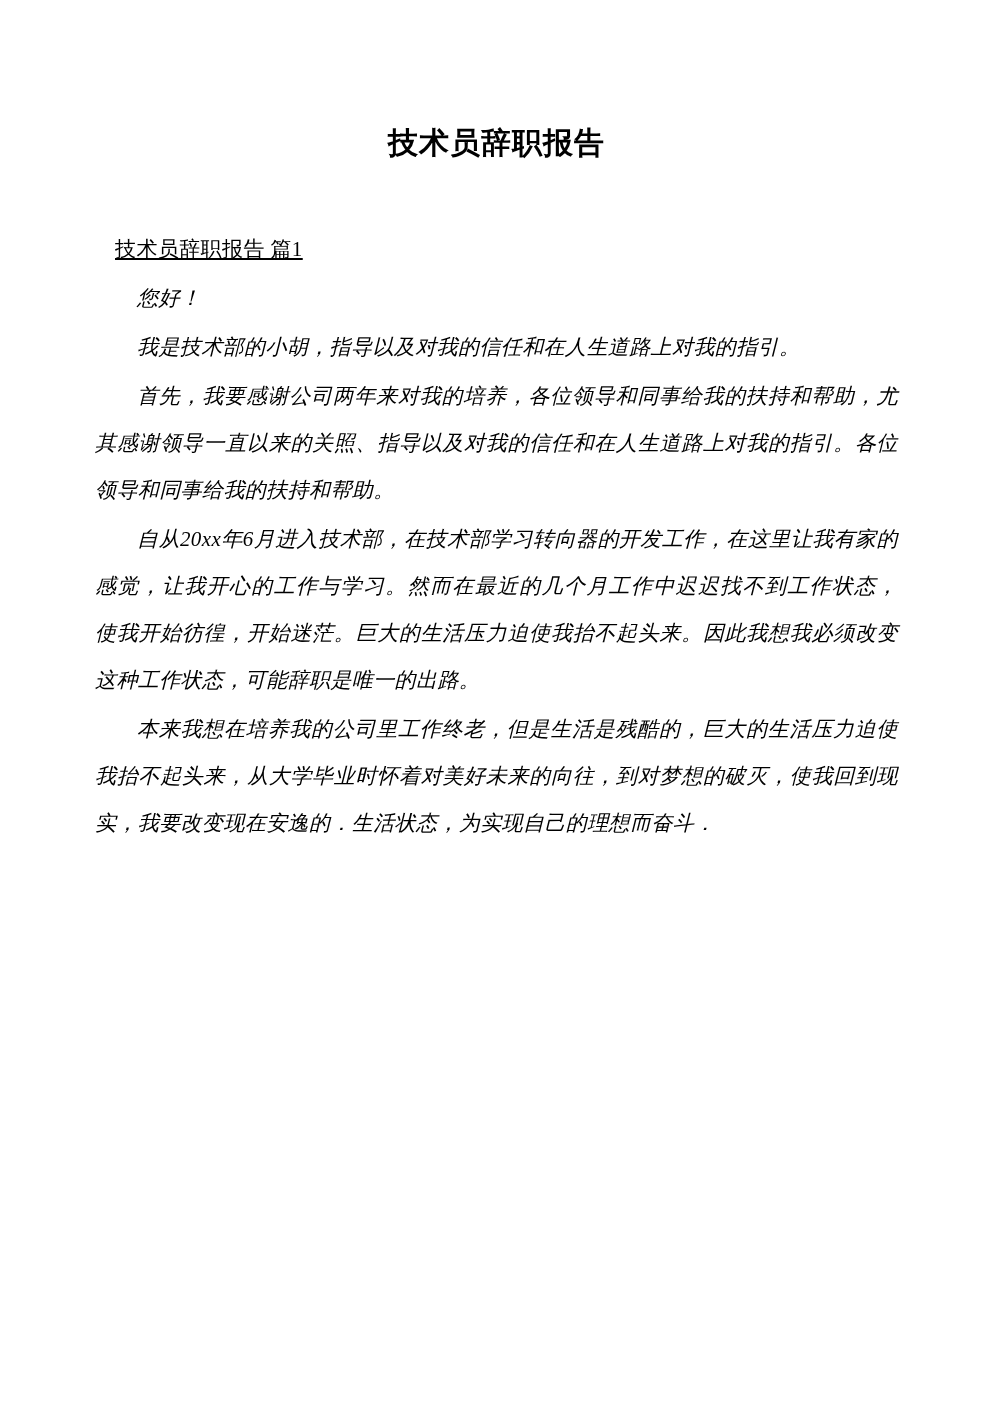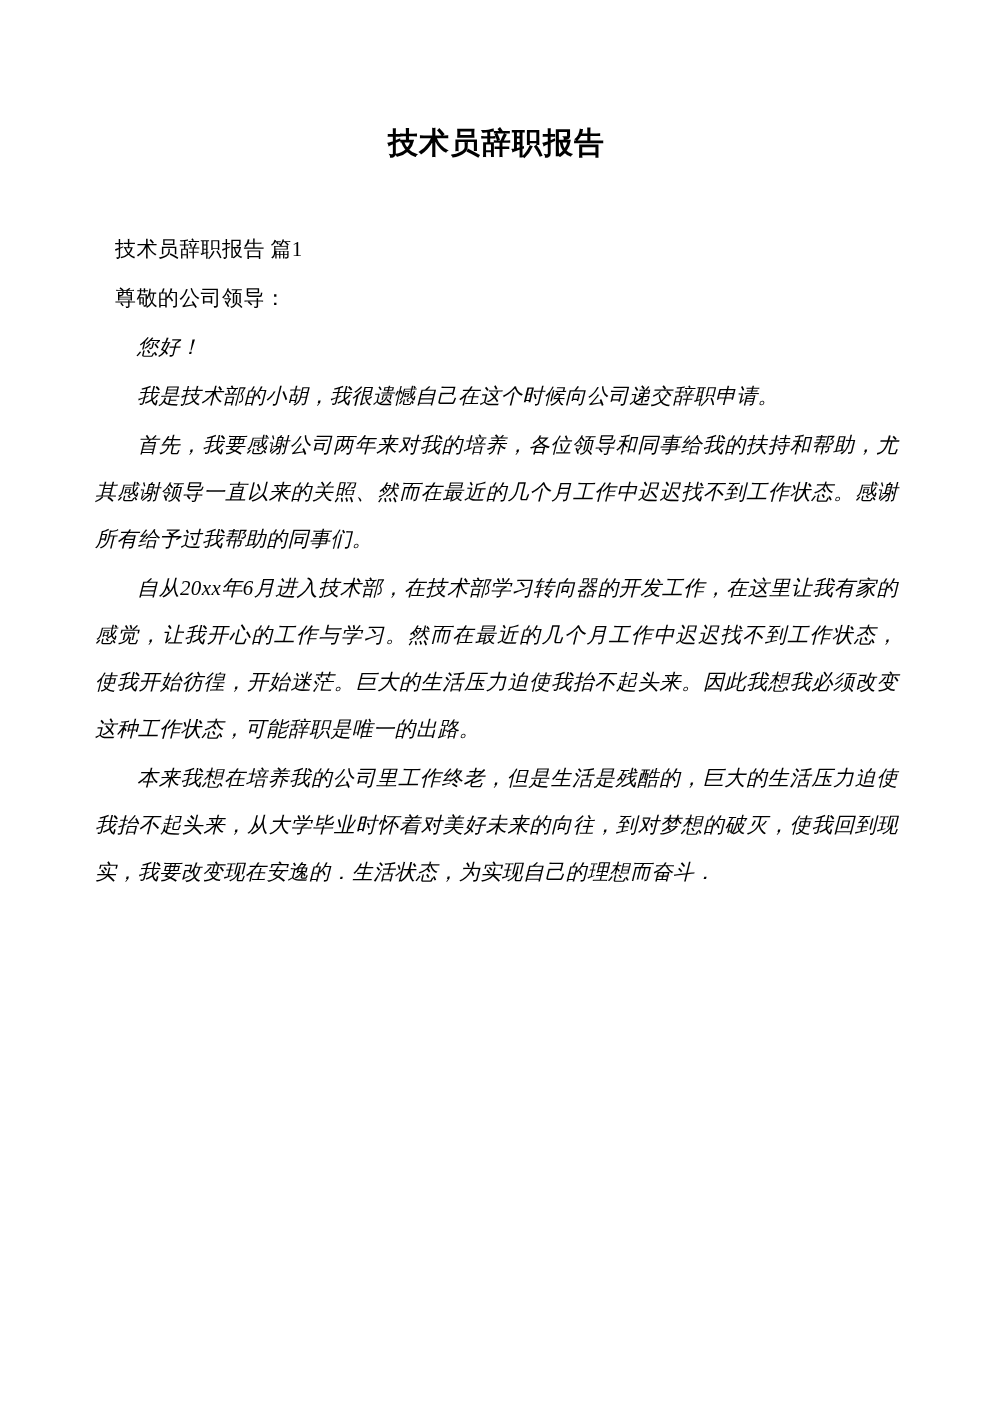--- a/index.html
+++ b/index.html
@@ -42,40 +42,40 @@
   }
   .indent-1 {
     text-indent: 20px;
   }
   .indent-2 {
     text-indent: 42px;
     font-style: italic;
   }
   .sub-heading {
     text-indent: 20px;
+    text-decoration: underline;
   }
 </style>
 </head>
 <body>
 
 <div class="page">
 
   <h1 class="doc-title">技术员辞职报告</h1>
 
   <div class="body-block">
 
     <p class="para sub-heading">技术员辞职报告  篇1</p>
 
-    <p class="para indent-1">尊敬的公司领导：</p>
 
     <p class="para indent-2">您好！</p>
 
-    <p class="para indent-2">我是技术部的小胡，我很遗憾自己在这个时候向公司递交辞职申请。</p>
+    <p class="para indent-2">我是技术部的小胡，指导以及对我的信任和在人生道路上对我的指引。</p>
 
-    <p class="para indent-2">首先，我要感谢公司两年来对我的培养，各位领导和同事给我的扶持和帮助，尤其感谢领导一直以来的关照、然而在最近的几个月工作中迟迟找不到工作状态。感谢所有给予过我帮助的同事们。</p>
+    <p class="para indent-2">首先，我要感谢公司两年来对我的培养，各位领导和同事给我的扶持和帮助，尤其感谢领导一直以来的关照、指导以及对我的信任和在人生道路上对我的指引。各位领导和同事给我的扶持和帮助。</p>
 
     <p class="para indent-2">自从20xx年6月进入技术部，在技术部学习转向器的开发工作，在这里让我有家的感觉，让我开心的工作与学习。然而在最近的几个月工作中迟迟找不到工作状态，　使我开始彷徨，开始迷茫。巨大的生活压力迫使我抬不起头来。因此我想我必须改变这种工作状态，可能辞职是唯一的出路。</p>
 
     <p class="para indent-2">本来我想在培养我的公司里工作终老，但是生活是残酷的，巨大的生活压力迫使我抬不起头来，从大学毕业时怀着对美好未来的向往，到对梦想的破灭，使我回到现实，我要改变现在安逸的．生活状态，为实现自己的理想而奋斗．</p>
 
 
   </div>
 
 </div>
 

